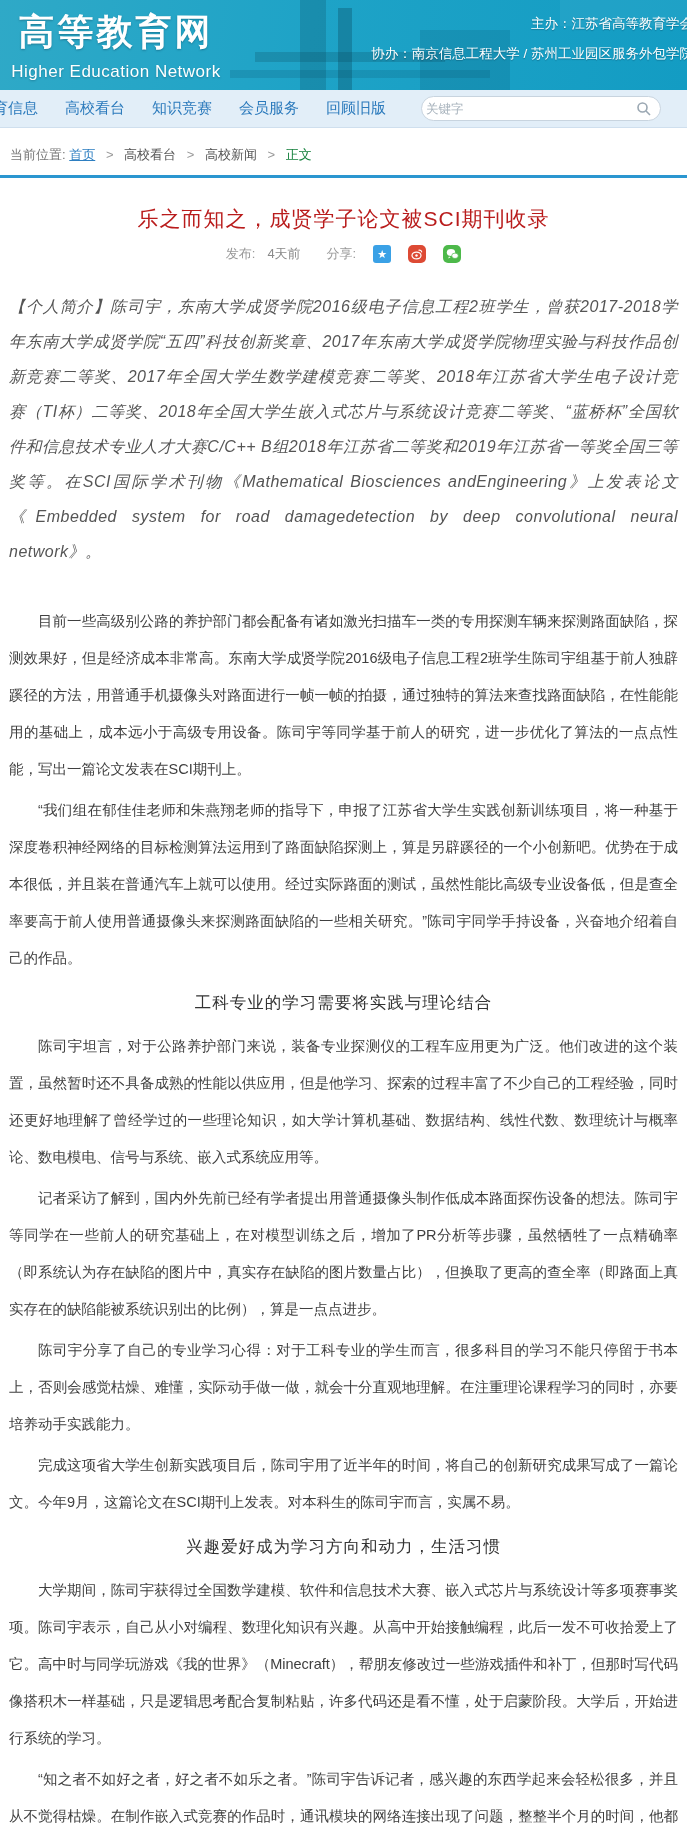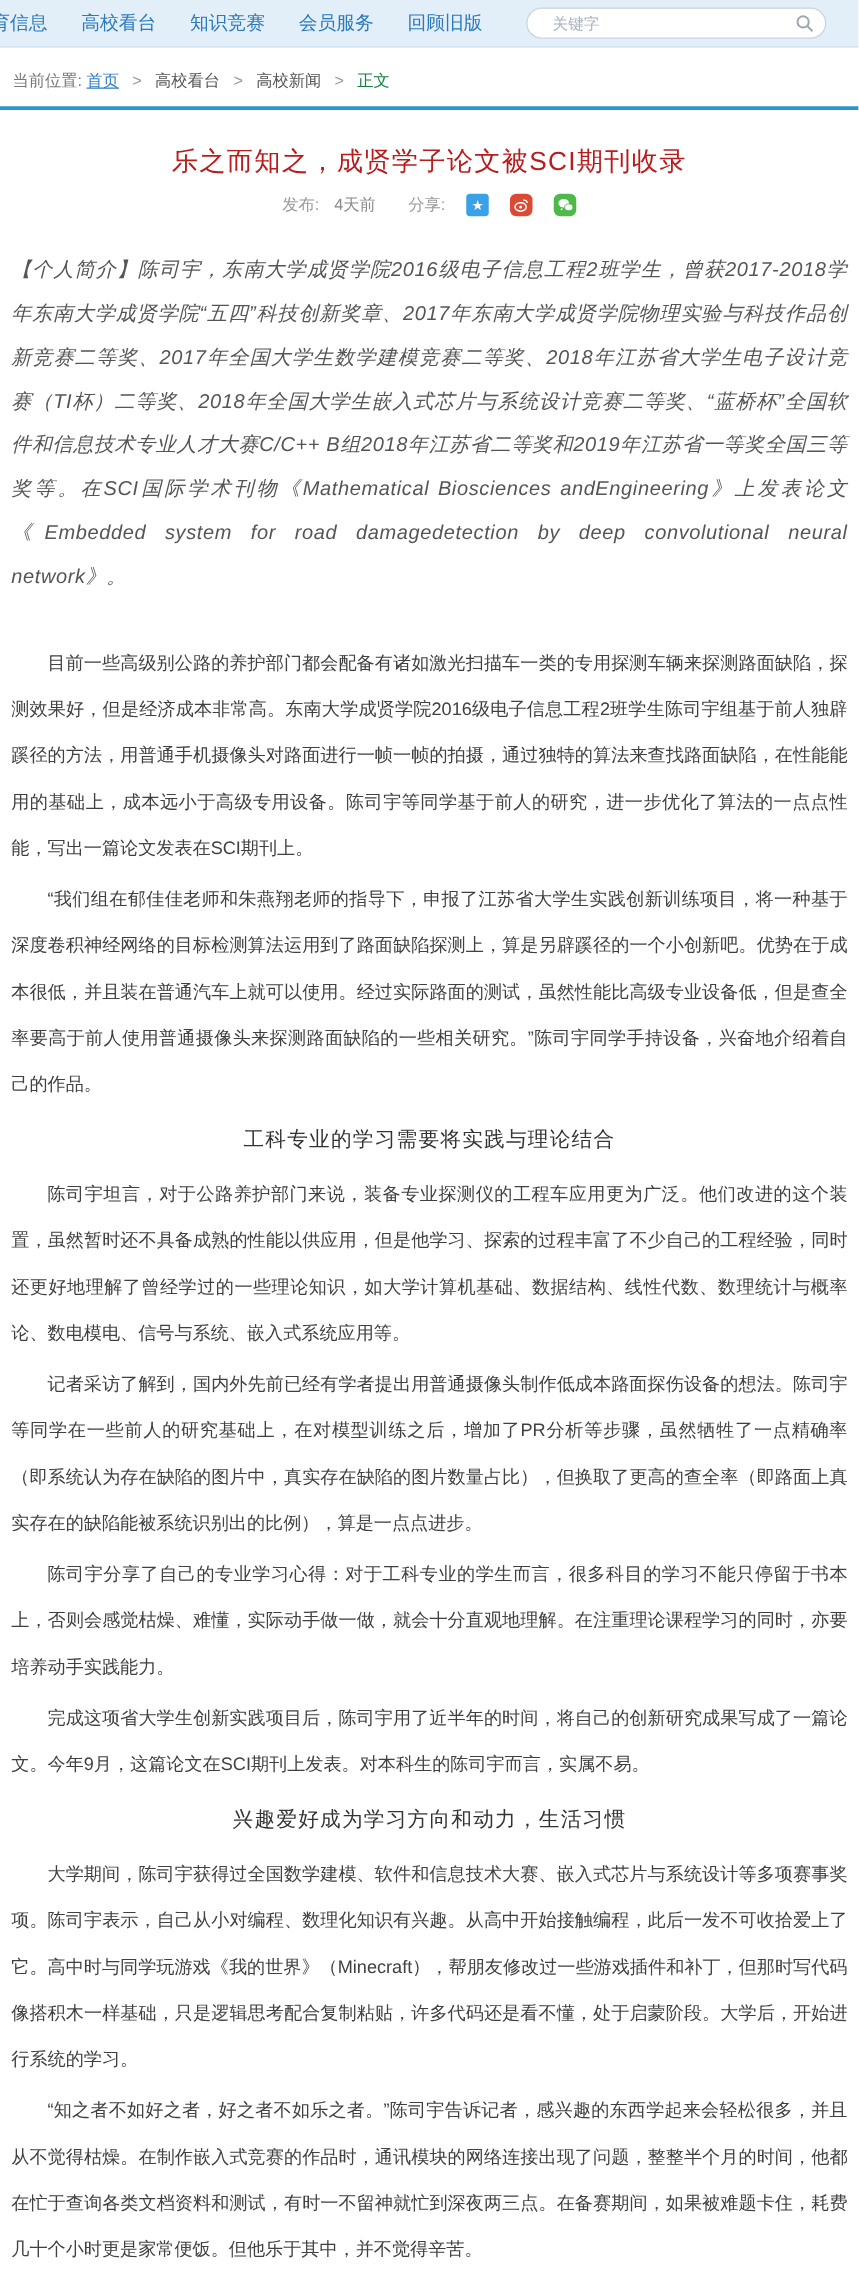--- a/index.html
+++ b/index.html
@@ -24,21 +24,21 @@
                font-size:13.5px; line-height:30px; text-shadow:0 1px 1px rgba(0,40,60,.35); white-space:nowrap; }
 
   
   .navbar { height:38px; background:#e2eef8; border-bottom:1px solid #cfdfee;
             display:flex; align-items:center; }
   .nav-items { display:flex; margin-left:-22px; }
   .nav-item { font-size:15px; color:#2b7abc; margin-right:27px; cursor:pointer; white-space:nowrap; }
   .search-box { margin-left:auto; margin-right:26px; position:relative; width:240px; height:25px;
                 background:#fff; border:1px solid #c8d4df; border-radius:13px; }
   .search-box input { border:none; outline:none; background:transparent; width:200px; height:23px;
-                      margin-left:20px; font-size:12.5px; color:#000000;
+                      margin-left:4px; font-size:12.5px; color:#000000;
                       font-family:"Liberation Sans","DejaVu Sans",sans-serif; }
   .search-box input::placeholder { color:#a7b2bc; }
   .mag { position:absolute; right:8px; top:4px; width:16px; height:16px; cursor:pointer; }
 
   
   .crumb-gap { height:9px; }
   .breadcrumb { padding:9px 10px 11px 10px; font-size:13px; color:#777; }
   .crumb-link { color:#2e7fc1; text-decoration:underline; cursor:pointer;font-family:Liberation Serif, serif; }
   .crumb-item { color:#555; cursor:pointer; }
   .crumb-last { color:#15803d; }
@@ -63,20 +63,36 @@
   .para { font-size:14.5px; color:#404040; line-height:37px; text-align:justify;
           text-indent:2em; margin-bottom:4px; }
   .subhead { font-size:16.5px; color:#333; text-align:center; line-height:37px;
              text-indent:0; margin:7px 0; letter-spacing:1px; }
 </style>
 </head>
 <body>
 
 <div class="page">
 
+  <div class="banner">
+    <div class="deco deck"></div>
+    <div class="deco deck2"></div>
+    <div class="deco tower"></div>
+    <div class="deco tower2"></div>
+    <div class="deco block"></div>
+    <div class="deco streak"></div>
+    <div class="logo">
+      <div class="logo-cn">高等教育网</div>
+      <div class="logo-en">Higher Education Network</div>
+    </div>
+    <div class="host-info">
+      <div>主办：江苏省高等教育学会</div>
+      <div>协办：南京信息工程大学 / 苏州工业园区服务外包学院</div>
+    </div>
+  </div>
 
   <div class="navbar">
     <div class="nav-items">
       <span class="nav-item">教育信息</span>
       <span class="nav-item">高校看台</span>
       <span class="nav-item">知识竞赛</span>
       <span class="nav-item">会员服务</span>
       <span class="nav-item">回顾旧版</span>
     </div>
     <div class="search-box">

